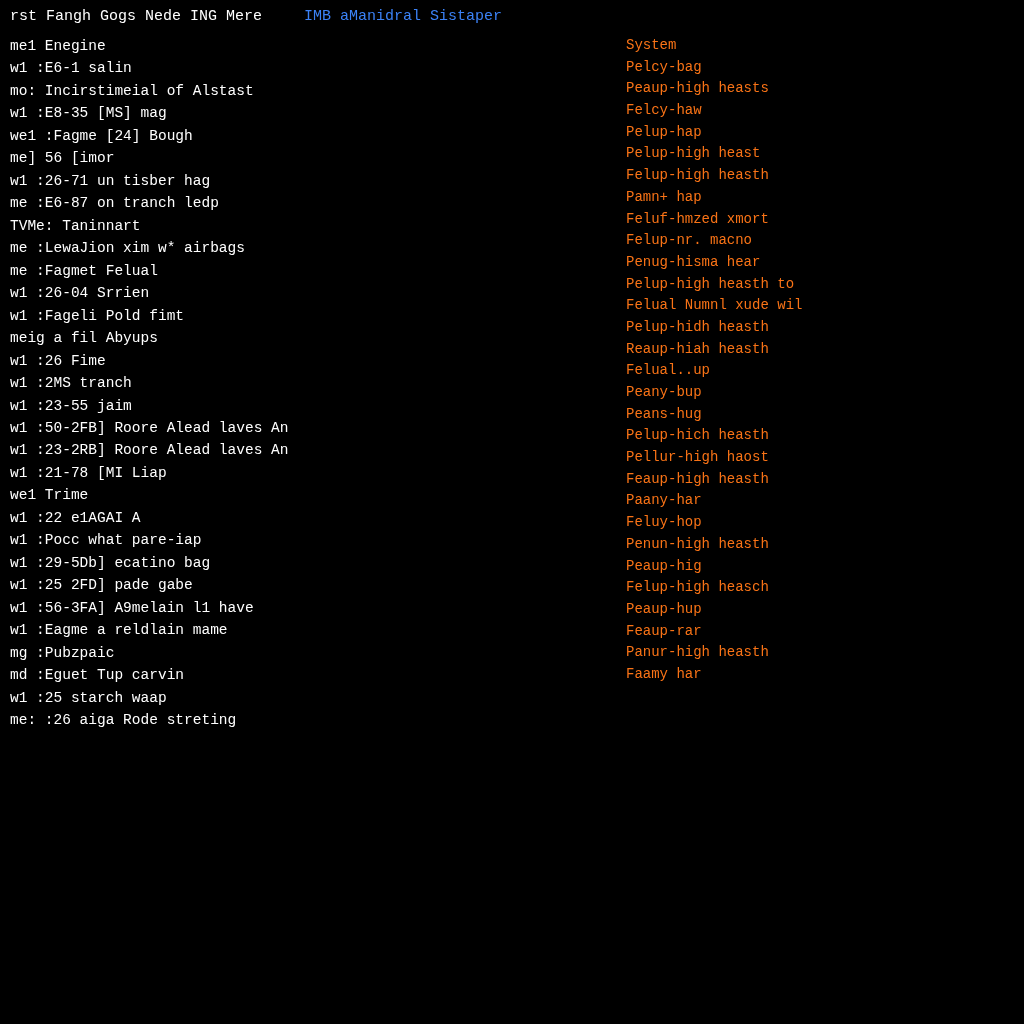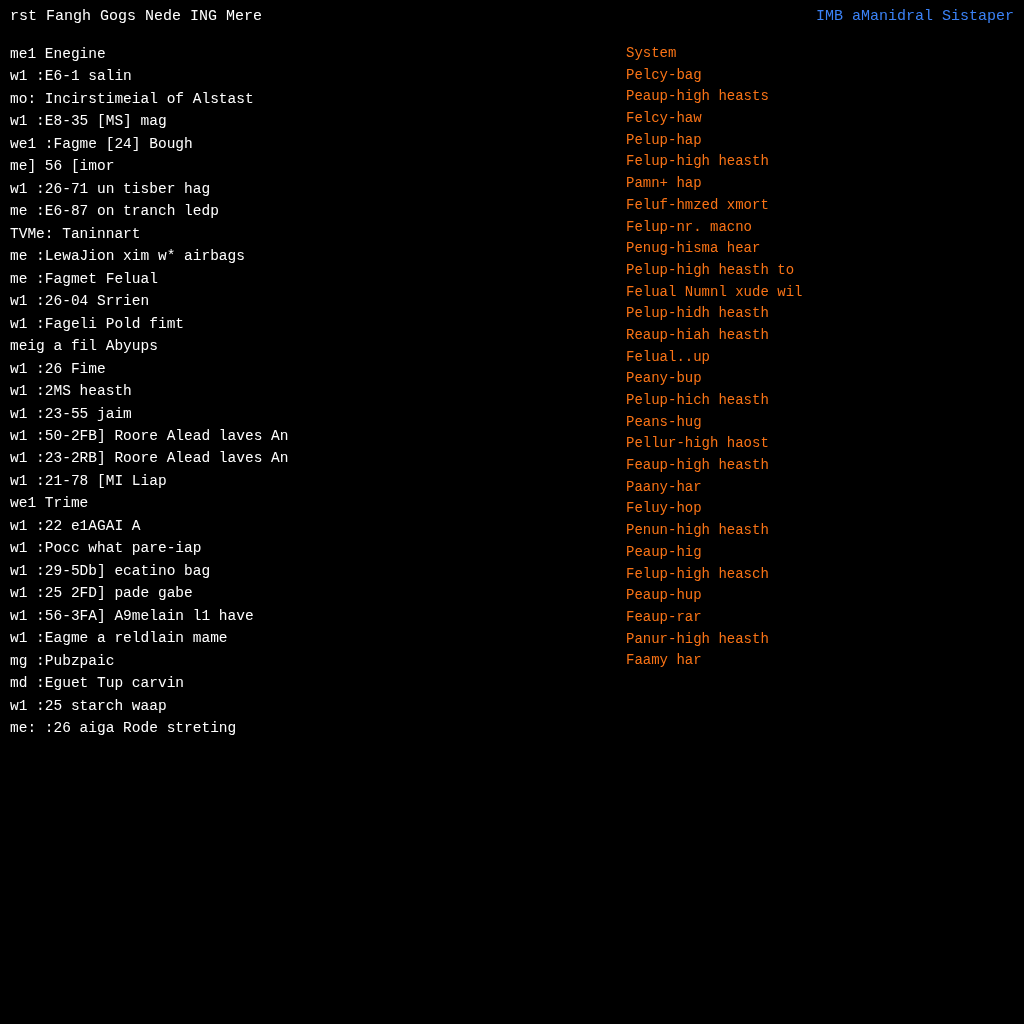--- a/index.html
+++ b/index.html
@@ -12,22 +12,22 @@
       color: #ffffff;
       font-family: 'Courier New', Courier, monospace;
       font-size: 15px;
       width: 1024px;
       height: 1024px;
       overflow: hidden;
       padding: 8px 10px;
     }
     .header-row {
       display: flex;
-      justify-content: space-between;
-      margin-bottom: 18px;
+      justify-content: flex-start;
+      margin-bottom: 10px;
       font-size: 15px;
       border-bottom: none;
       gap: 42px;
     }
     .header-left {
       color: #ffffff;
     }
     .header-right {
       color: #3b82f6;
     }
@@ -105,21 +105,21 @@
         <div class="row">
           <span class="left-text">w1 :Fageli Pold fimt</span>
         </div>
         <div class="row">
           <span class="left-text">meig a fil Abyups</span>
         </div>
         <div class="row">
           <span class="left-text">w1 :26 Fime</span>
         </div>
         <div class="row">
-          <span class="left-text">w1 :2MS heasth</span>
+          <span class="left-text">w1 :2MS tranch</span>
         </div>
         <div class="row">
           <span class="left-text">w1 :23-55 jaim</span>
         </div>
         <div class="row">
           <span class="left-text">w1 :50-2FB] Roore Alead laves An</span>
         </div>
         <div class="row">
           <span class="left-text">w1 :23-2RB] Roore Alead laves An</span>
         </div>
@@ -170,20 +170,23 @@
         <div class="row">
           <span class="right-text">Peaup-high heasts</span>
         </div>
         <div class="row">
           <span class="right-text">Felcy-haw</span>
         </div>
         <div class="row">
           <span class="right-text">Pelup-hap</span>
         </div>
         <div class="row">
+          <span class="right-text">Pelup-high heast</span>
+        </div>
+        <div class="row">
           <span class="right-text">Felup-high heasth</span>
         </div>
         <div class="row">
           <span class="right-text">Pamn+ hap</span>
         </div>
         <div class="row">
           <span class="right-text">Feluf-hmzed xmort</span>
         </div>
         <div class="row">
           <span class="right-text">Felup-nr. macno</span>
@@ -203,24 +206,24 @@
         <div class="row">
           <span class="right-text">Reaup-hiah heasth</span>
         </div>
         <div class="row">
           <span class="right-text">Felual..up</span>
         </div>
         <div class="row">
           <span class="right-text">Peany-bup</span>
         </div>
         <div class="row">
+          <span class="right-text">Peans-hug</span>
+        </div>
+        <div class="row">
           <span class="right-text">Pelup-hich heasth</span>
-        </div>
-        <div class="row">
-          <span class="right-text">Peans-hug</span>
         </div>
         <div class="row">
           <span class="right-text">Pellur-high haost</span>
         </div>
         <div class="row">
           <span class="right-text">Feaup-high heasth</span>
         </div>
         <div class="row">
           <span class="right-text">Paany-har</span>
         </div>

